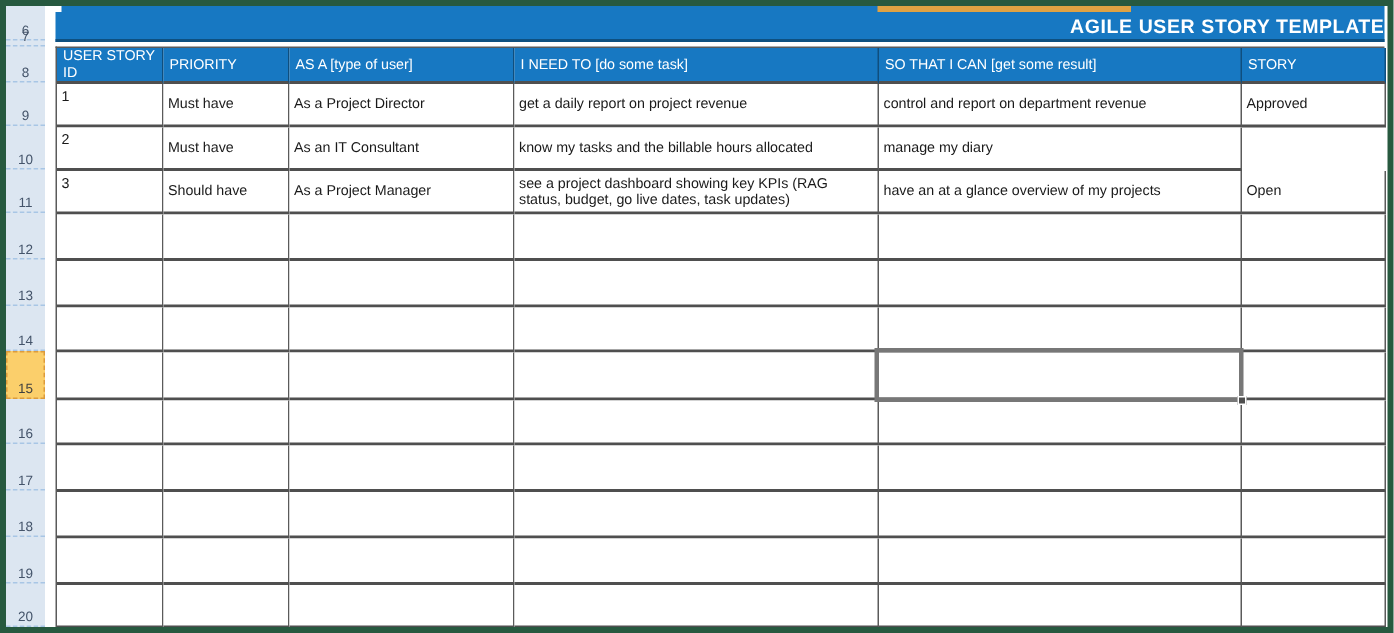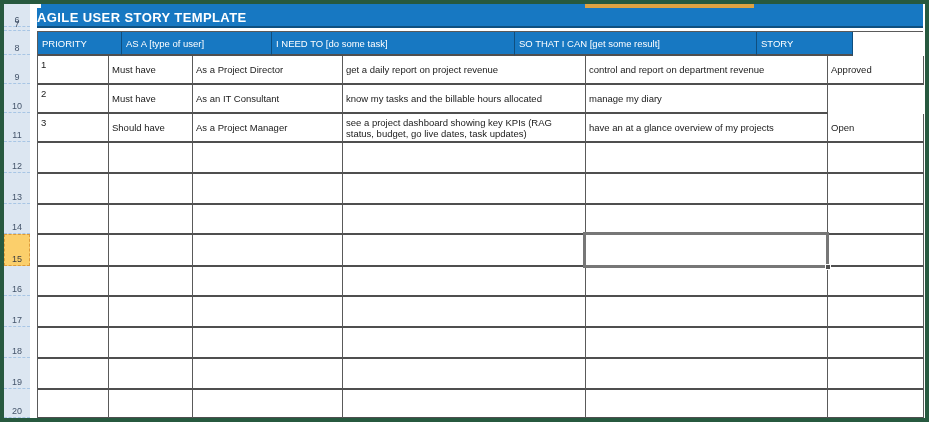--- a/index.html
+++ b/index.html
@@ -33,21 +33,21 @@
   }
   .sliver-orange {
     position:absolute; left:544px; top:0; width:169px; height:4px;
     background:#DFA243;
   }
 
   
   .titlebar {
     position:absolute; left:33px; top:4px; width:886px; height:20px;
     background:#1778C2; border-bottom:2px solid #0E5080;
-    display:flex; align-items:center; justify-content:flex-start;
+    display:flex; align-items:center; justify-content:flex-end;
   }
   .titlebar span {
     color:#fff; font-weight:bold; font-size:13px; letter-spacing:0.4px;
   }
 
   
   .grid {
     position:absolute; left:33px; top:27px; width:886px;
     border-left:1px solid #5A5A5A; border-top:1px solid #5A5A5A;
   }
@@ -103,20 +103,21 @@
   <div class="sliver">
     <div class="sliver-orange"></div>
   </div>
 
   <div class="titlebar">
     <span>AGILE USER STORY TEMPLATE</span>
   </div>
 
   <div class="grid" id="grid">
       <div class="grow" style="height: 24px;">
+        <div class="hcell" style="width: 71px;">USER STORY ID</div>
         <div class="hcell" style="width: 84px;">PRIORITY</div>
         <div class="hcell" style="width: 150px;">AS A [type of user]</div>
         <div class="hcell" style="width: 243px;">I NEED TO [do some task]</div>
         <div class="hcell" style="width: 242px;">SO THAT I CAN [get some result]</div>
         <div class="hcell" style="width: 96px;">STORY</div>
       </div>
       <div class="grow" style="height: 29px;">
         <div class="gcell idcol" style="width: 71px;">1</div>
         <div class="gcell" style="width: 84px;">Must have</div>
         <div class="gcell" style="width: 150px;">As a Project Director</div>

